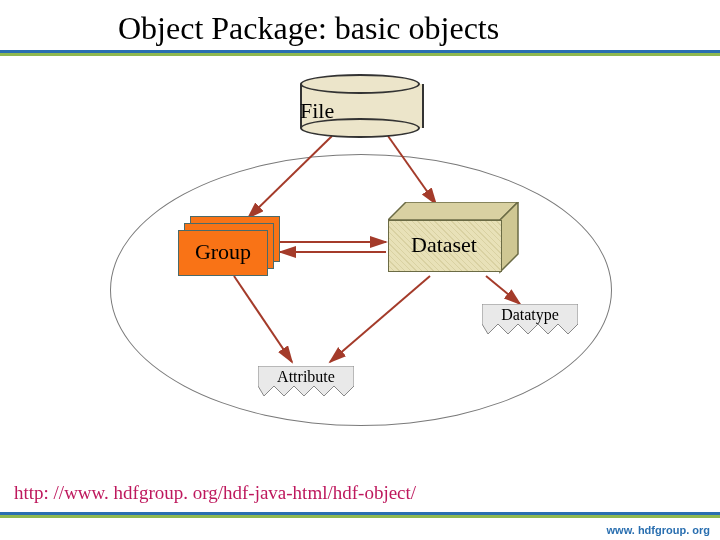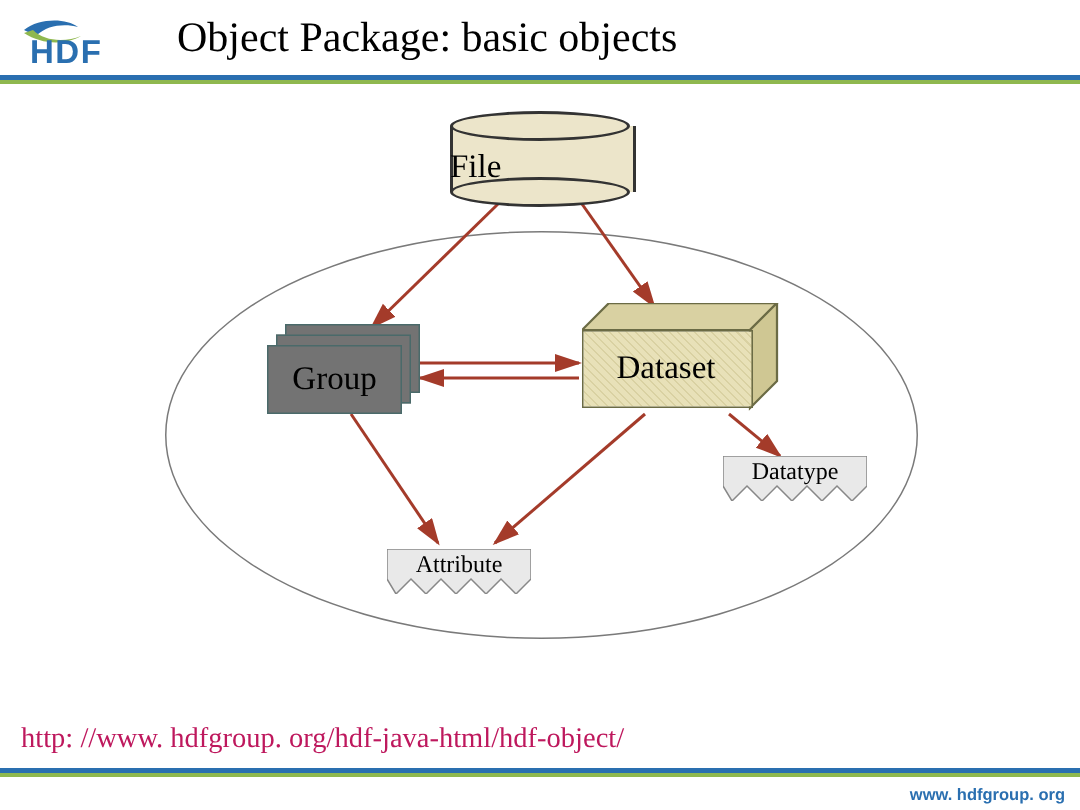--- a/index.html
+++ b/index.html
@@ -29,21 +29,21 @@
     position: absolute;
     left: 14px;
     top: 8px;
     width: 80px;
     height: 38px;
   }
   .title {
     position: absolute;
     left: 118px;
     top: 10px;
-    font-size: 28px;
+    font-size: 32px;
     color: #000;
   }
   .hr-top {
     position: absolute;
     left: 0;
     right: 0;
     top: 50px;
     height: 6px;
     background: linear-gradient(to bottom, #2a6fb0 0%, #2a6fb0 55%, #8fb84f 55%, #8fb84f 100%);
   }
@@ -142,21 +142,21 @@
     position: absolute;
     left: 178px;
     top: 160px;
     width: 100px;
     height: 58px;
   }
   .gs {
     position: absolute;
     width: 88px;
     height: 44px;
-    background: #737373;
+    background: #f97316;
     border: 1.5px solid #4a6a6a;
   }
   .gs1 { left: 12px; top: 0; }
   .gs2 { left: 6px;  top: 7px; }
   .gs3 { left: 0;    top: 14px; }
   .group-label {
     position: absolute;
     left: 0;
     top: 22px;
     width: 88px;
@@ -227,28 +227,20 @@
     height: 420px;
     pointer-events: none;
   }
 </style>
 </head>
 <body>
 
 <div class="slide">
 
   <div class="header">
-    <div class="logo">
-      <svg width="80" height="38" viewBox="0 0 80 38">
-
-        <path d="M2 12 C 12 4, 30 4, 38 10 C 30 8, 18 8, 10 16 Z" fill="#2a6fb0"></path>
-        <path d="M2 14 C 14 22, 30 22, 40 16 C 30 20, 16 20, 8 12 Z" fill="#8fb84f"></path>
-        <text x="6" y="34" font-family="Arial, sans-serif" font-weight="900" font-size="22" fill="#2a6fb0" letter-spacing="1">HDF</text>
-      </svg>
-    </div>
     <div class="title">Object Package: basic objects</div>
   </div>
   <div class="hr-top"></div>
 
   <div class="diagram">
 
     <div class="ellipse"></div>
 
     <svg class="arrows" width="720" height="420">
       <defs>

